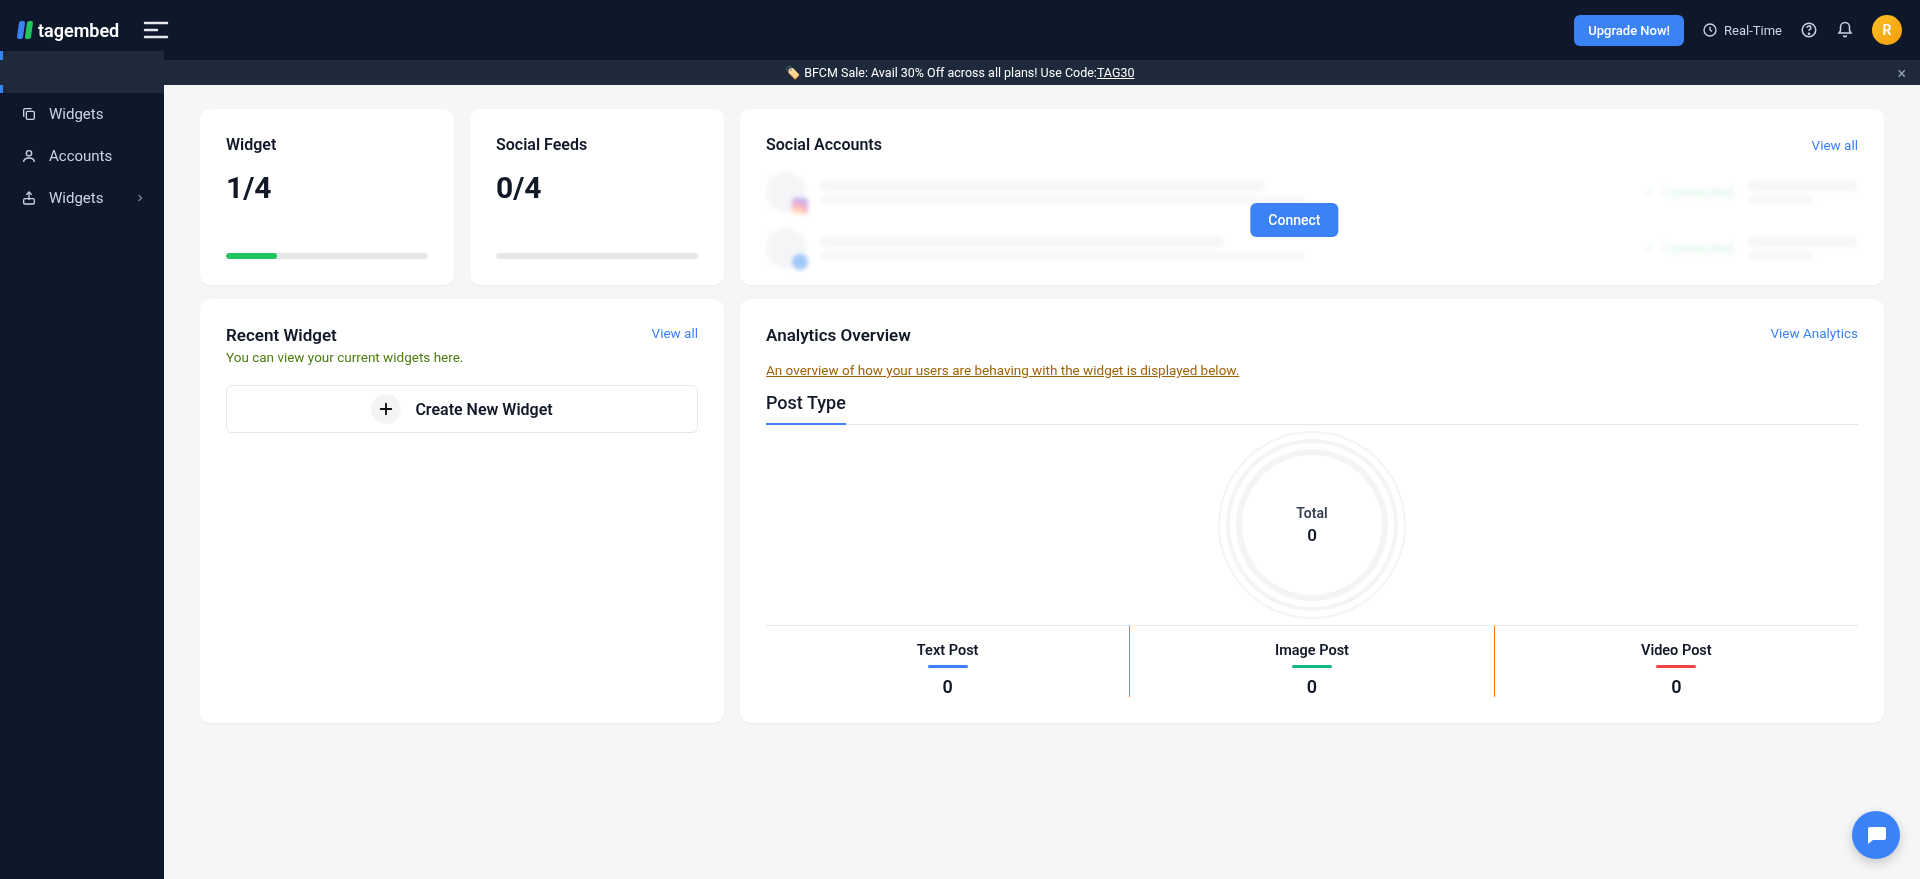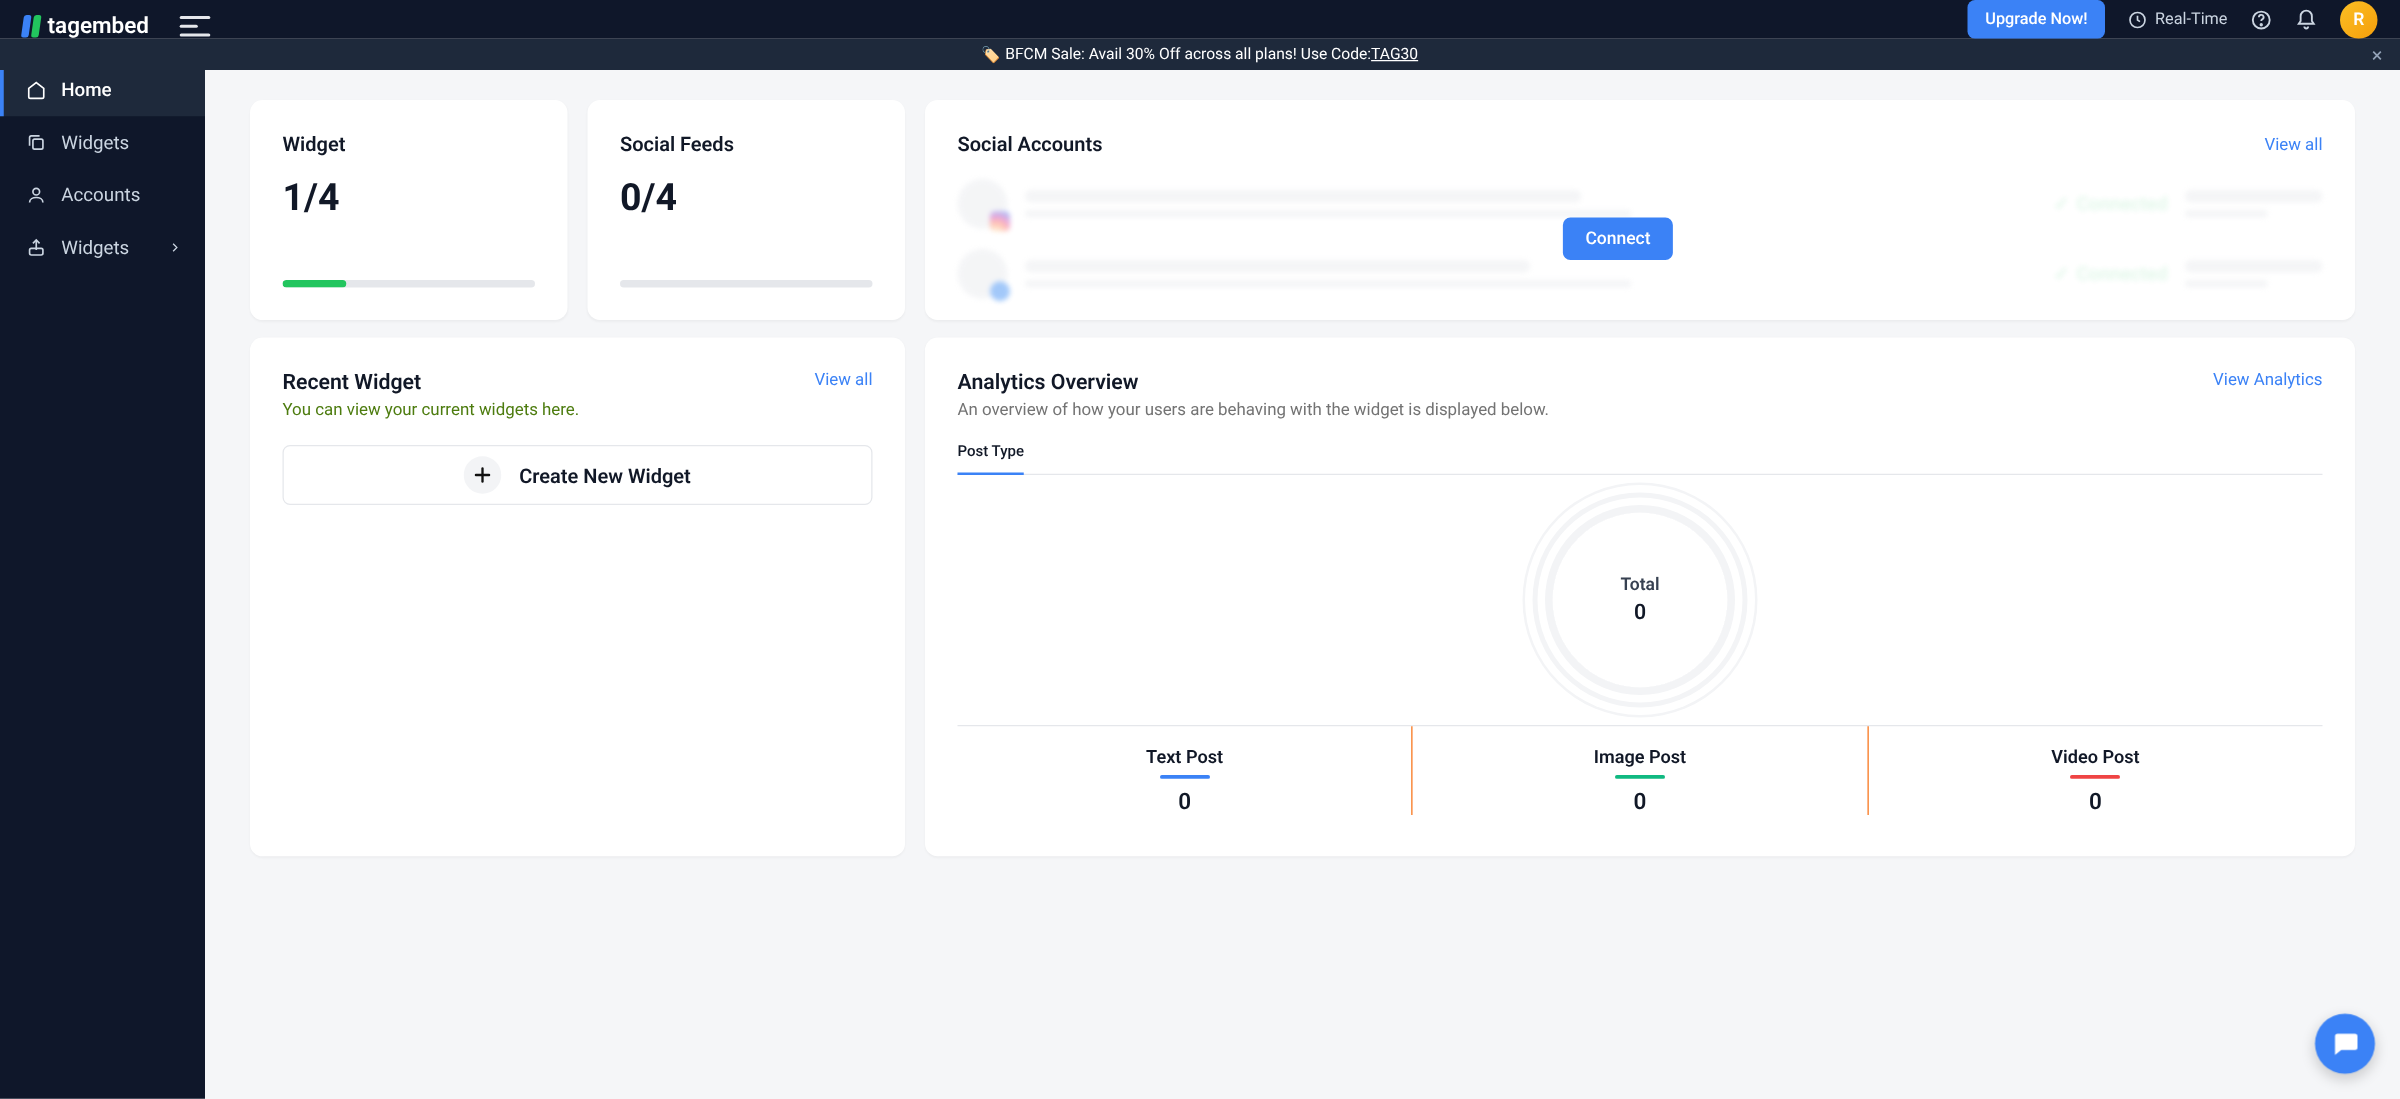--- a/index.html
+++ b/index.html
@@ -1,19 +1,19 @@
 <!DOCTYPE html>
 <html><head>
 <meta charset="utf-8">
 <style>
 * { margin: 0; padding: 0; box-sizing: border-box; font-family: -apple-system, BlinkMacSystemFont, "Segoe UI", Roboto, Helvetica, Arial, sans-serif; }
 body { background: #f5f6f8; color: #111827; width: 1920px; height: 879px; overflow: hidden; }
 
 
-.top-bar { display: flex; align-items: flex-end; justify-content: space-between; height: 31px; background: #0f172a; padding: 0 18px; }
+.top-bar { display: flex; align-items: center; justify-content: space-between; height: 60px; background: #0f172a; padding: 0 18px; }
 .top-left { display: flex; align-items: center; gap: 24px; }
 .logo { display: flex; align-items: center; gap: 6px; color: #fff; font-weight: 600; font-size: 18px; }
 .logo-mark { display: flex; gap: 2px; }
 .logo-mark span { width: 6px; height: 18px; border-radius: 2px; }
 .logo-mark .b1 { background: #3b82f6; transform: skewX(-8deg); }
 .logo-mark .b2 { background: #22c55e; transform: skewX(-8deg); }
 .menu-toggle { color: #e5e7eb; cursor: pointer; }
 .top-right { display: flex; align-items: center; gap: 18px; color: #cbd5e1; }
 .upgrade-btn { background: #3b82f6; color: #fff; font-size: 13px; font-weight: 500; padding: 8px 14px; border-radius: 6px; border: none; cursor: pointer; }
 .realtime { display: flex; align-items: center; gap: 6px; font-size: 13px; color: #cbd5e1; }
@@ -66,22 +66,22 @@
 .widget-item { border: 1px solid #e5e7eb; border-left: 4px solid #22c55e; border-radius: 6px; padding: 14px 18px; display: flex; justify-content: space-between; align-items: center; margin-bottom: 18px; }
 .widget-name { font-size: 17px; font-weight: 600; }
 .widget-meta { font-size: 12.5px; color: #9ca3af; margin-top: 2px; }
 .edit-btn { border: 1px solid #d1d5db; background: #fff; padding: 8px 34px; border-radius: 6px; font-size: 14px; cursor: pointer; }
 .create-widget { border: 1px solid #e5e7eb; border-radius: 6px; padding: 8px; display: flex; align-items: center; justify-content: center; gap: 14px; cursor: pointer; font-size: 16px; font-weight: 600; }
 .plus-circle { width: 30px; height: 30px; border-radius: 50%; background: #f3f4f6; display: flex; align-items: center; justify-content: center; }
 
 .analytics-card { flex: 1; min-height: 415px; }
 .analytics-head { display: flex; justify-content: space-between; align-items: flex-start; }
 .analytics-card h3 { font-size: 17px; font-weight: 600; }
-.analytics-sub { font-size: 13.5px; color: #737373; margin-top: 4px; margin-bottom: 14px; max-width: 90%; }
-.tab { display: inline-block; font-size: 12px; font-weight: 500; padding-bottom: 10px; border-bottom: 2px solid #3b82f6; }
+.analytics-sub { font-size: 13.5px; color: #a16207; margin-top: 17px; margin-bottom: 14px; max-width: 90%; text-decoration: underline; }
+.tab { display: inline-block; font-size: 18px; font-weight: 500; padding-bottom: 10px; border-bottom: 2px solid #3b82f6; }
 .tab-sep { height: 1px; background: #e5e7eb; margin-top: -1px; margin-bottom: 30px; }
 
 .donut-wrap { display: flex; justify-content: center; margin-bottom: 30px; }
 .donut { width: 140px; height: 140px; border-radius: 50%; display: flex; align-items: center; justify-content: center; flex-direction: column; position: relative; box-shadow: 0 0 0 6px #f3f4f6, 0 0 0 12px #fff, 0 0 0 16px #f3f4f6, 0 0 0 22px #fff, 0 0 0 24px #f3f4f6; }
 .donut .lbl { font-size: 14px; font-weight: 600; color: #374151; }
 .donut .val { font-size: 17px; font-weight: 600; margin-top: 4px; }
 
 .stats-row { display: flex; border-top: 1px solid #e5e7eb; }
 .stat-cell { flex: 1; text-align: center; padding: 16px 0 0; border-right: 1px solid #f97316; }
 .stat-cell:last-child { border-right: none; }

